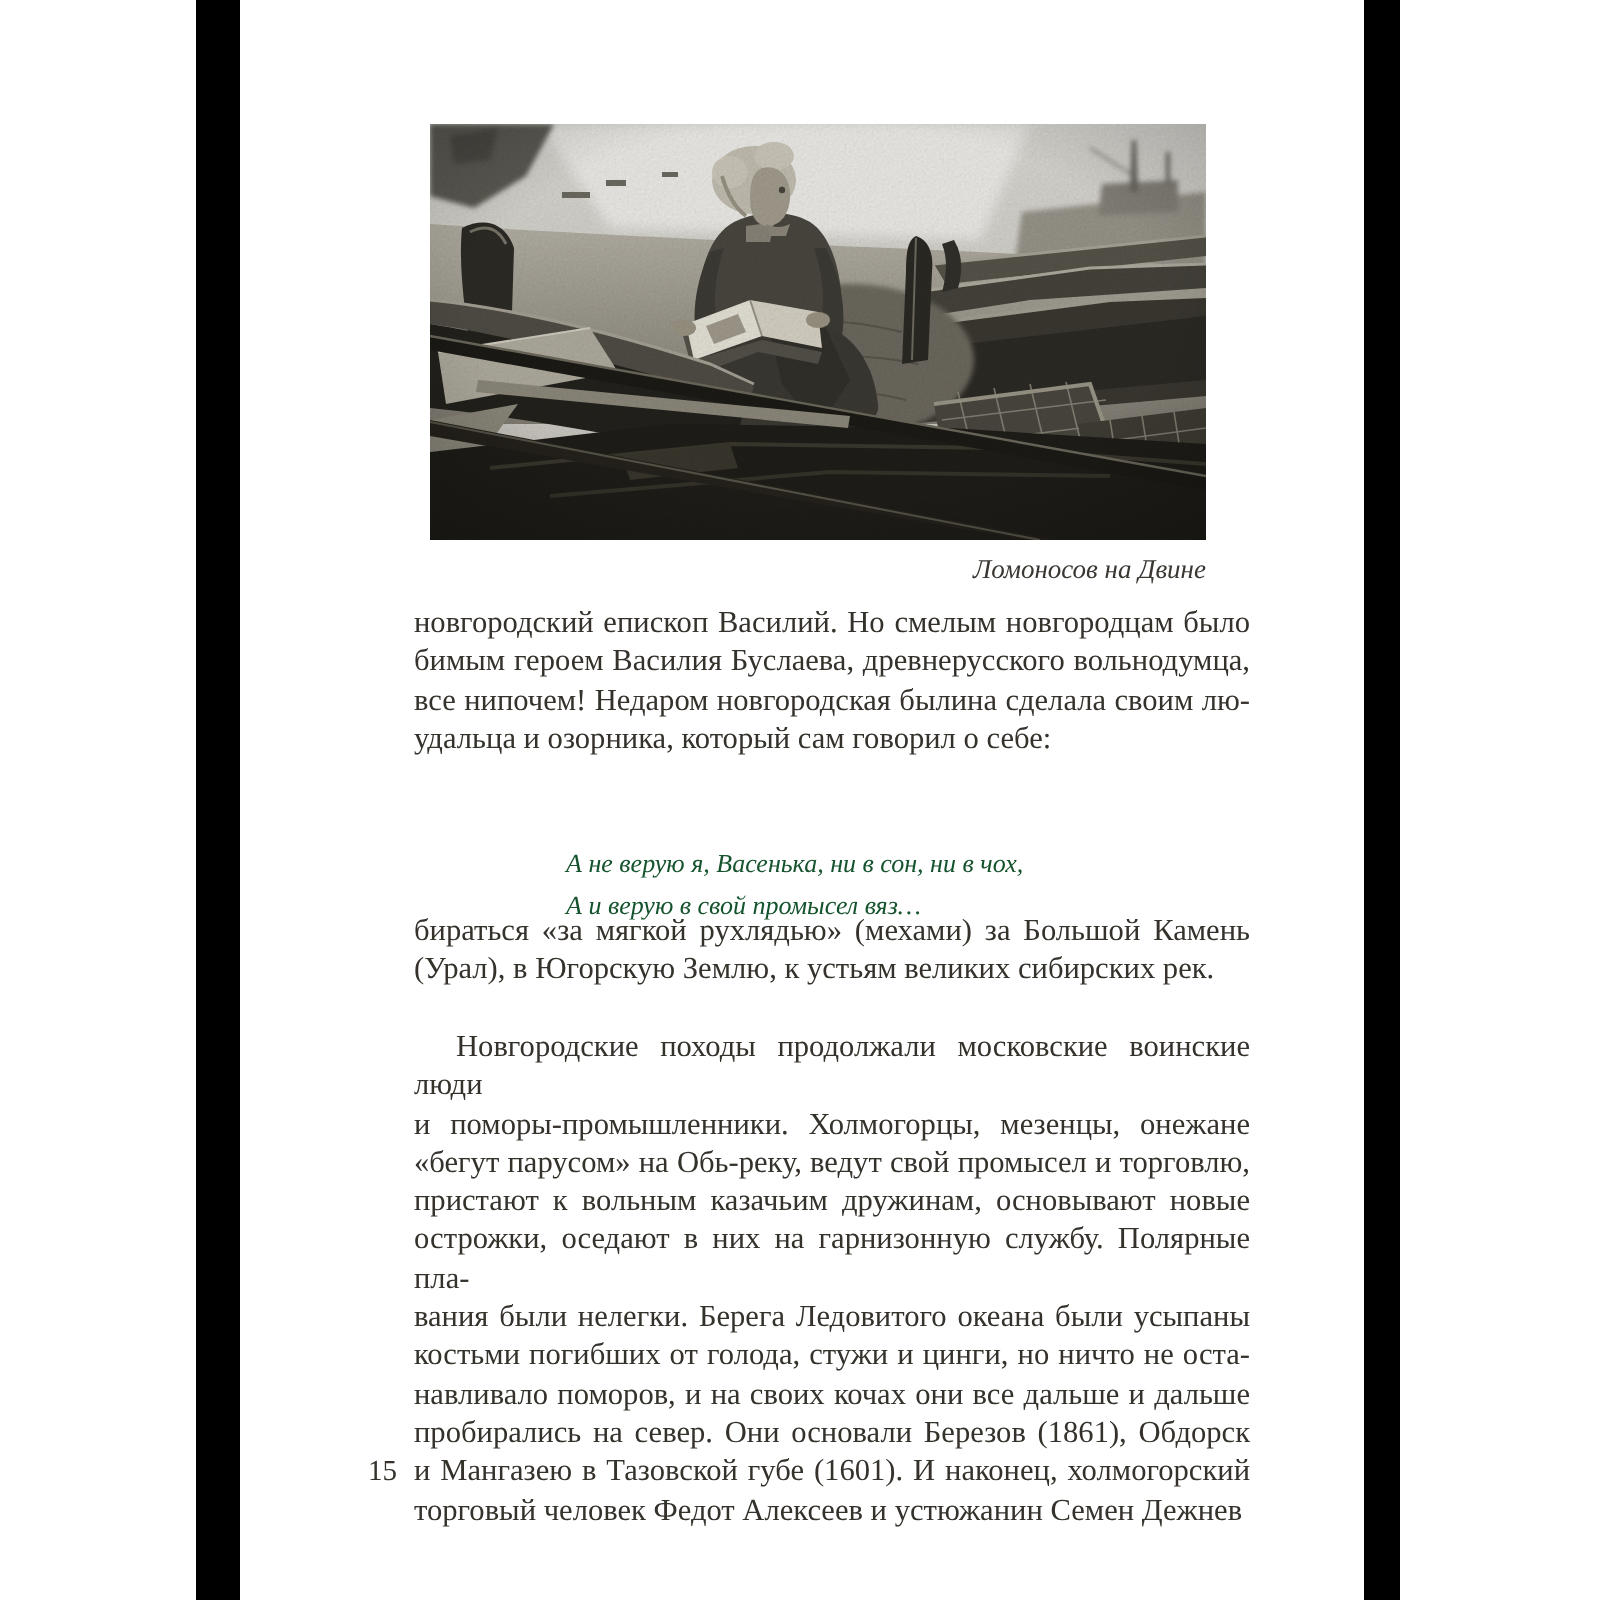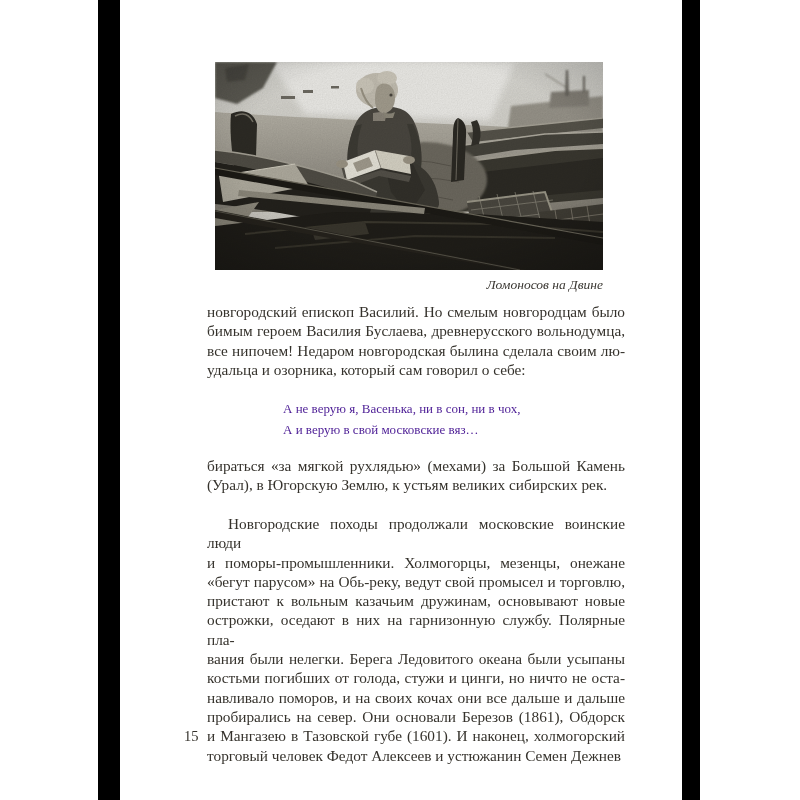--- a/index.html
+++ b/index.html
@@ -22,22 +22,22 @@
   .textblock {
     position:absolute; left:183px; width:442px;
     font-size:15.3px; line-height:19.3px; color:#35322c;
   }
   .bl { text-align:justify; text-align-last:justify;margin-left:24px; }
   .bl.last { text-align-last:left; }
   .bl.indent { text-indent:21px; }
 
   #p1 { top:302px; }
   #verse {
-    position:absolute; left:283px; top:399px;
-    font-size:13px; line-height:20.5px; color:#4c1d95;
+    position:absolute; left:283px; top:422px;
+    font-style:italic; font-size:13px; line-height:20.5px; color:#14532d;
   }
   #p2 { top:456px; }
   #p3 { top:514px; }
 
   .pageno { position:absolute; left:184px; top:728px; font-size:14.5px; color:#35322c; }
 </style>
 </head>
 <body>
 
 <div class="canvas">
@@ -191,21 +191,21 @@
 
   <div class="textblock" id="p1">
     <div class="bl">новгородский епископ Василий. Но смелым новгородцам было</div>
     <div class="bl">бимым героем Василия Буслаева, древнерусского вольнодумца,</div>
     <div class="bl">все нипочем! Недаром новгородская былина сделала своим лю-</div>
     <div class="bl last">удальца и озорника, который сам говорил о себе:</div>
   </div>
 
   <div id="verse">
     <div>А не верую я, Васенька, ни в сон, ни в чох,</div>
-    <div>А и верую в свой московские вяз…</div>
+    <div>А и верую в свой промысел вяз…</div>
   </div>
 
   <div class="textblock" id="p2">
     <div class="bl">бираться «за мягкой рухлядью» (мехами) за Большой Камень</div>
     <div class="bl last">(Урал), в Югорскую Землю, к устьям великих сибирских рек.</div>
   </div>
 
   <div class="textblock" id="p3">
     <div class="bl indent">Новгородские походы продолжали московские воинские люди</div>
     <div class="bl">и поморы-промышленники. Холмогорцы, мезенцы, онежане</div>

